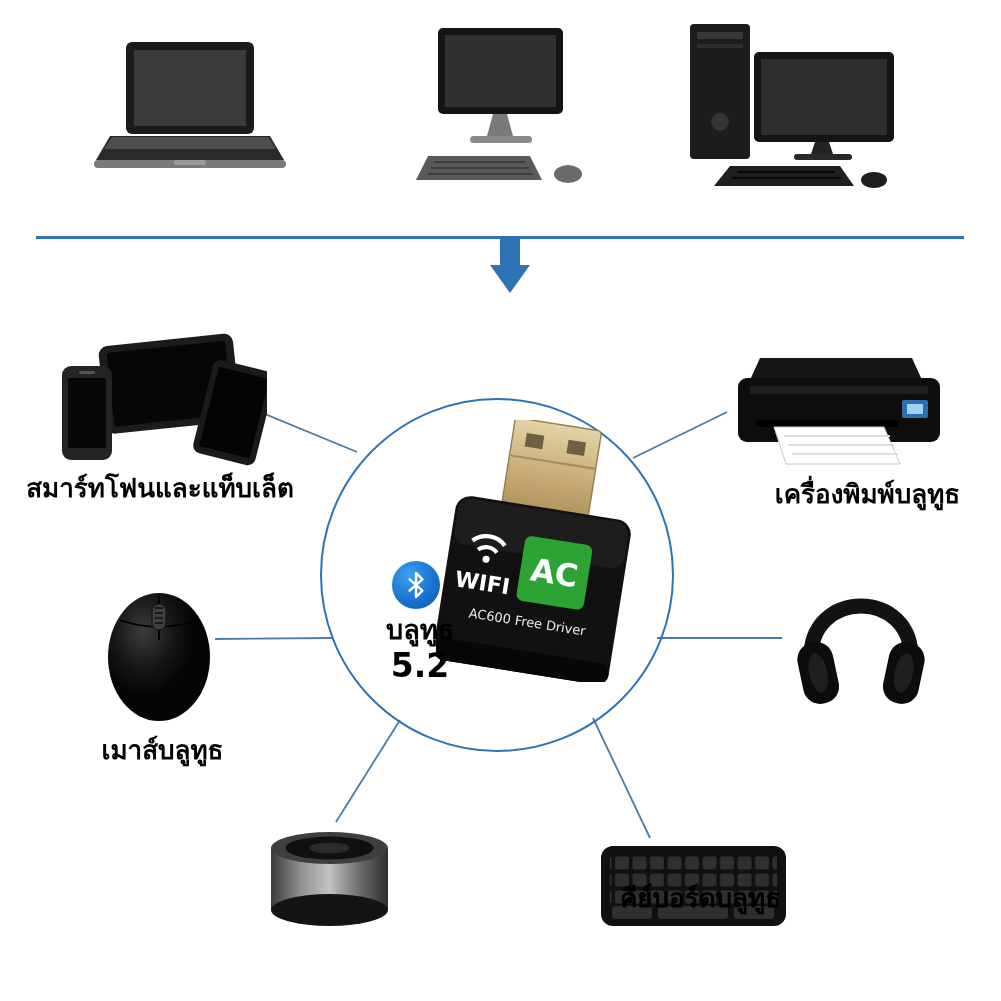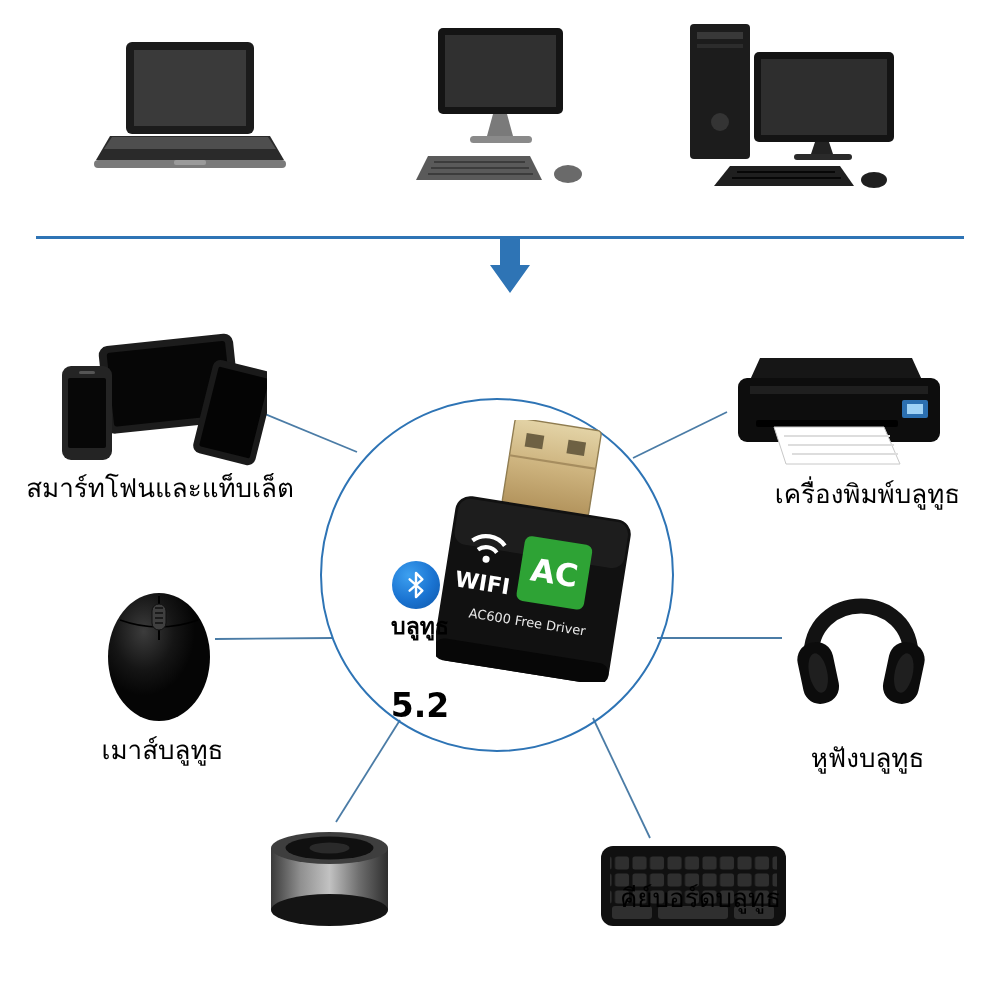--- a/index.html
+++ b/index.html
@@ -2,35 +2,35 @@
 <html><head>
 <meta charset="utf-8">
 <style>
   html,body{margin:0;padding:0;background:#fff;}
   .canvas{
     position:relative;width:1001px;height:1001px;background:#fff;overflow:hidden;
     font-family:"DejaVu Sans","Liberation Sans",sans-serif;color:#000;
   }
   .abs{position:absolute;}
   .label{
-    position:absolute;font-weight:normal;font-size:26px;line-height:1.15;
+    position:absolute;font-weight:bold;font-size:26px;line-height:1.15;
     text-align:center;white-space:nowrap;color:#000;
   }
   .separator{position:absolute;left:36px;top:236px;width:928px;height:3px;background:#2e74b5;}
   .hub-circle{
     position:absolute;left:320px;top:398px;width:350px;height:350px;
     border:2px solid #2e74b5;border-radius:50%;background:transparent;
   }
   .bt-badge{
     position:absolute;left:392px;top:561px;width:48px;height:48px;border-radius:50%;
     background:radial-gradient(circle at 35% 30%, #3da0f0 0%, #1a73d1 55%, #0e56a8 100%);
     display:flex;align-items:center;justify-content:center;
   }
-  .bt-label{position:absolute;left:355px;top:608px;width:130px;text-align:center;font-weight:bold;font-size:23px;}
-  .bt-version{position:absolute;left:355px;top:646px;width:130px;text-align:center;font-weight:bold;font-size:33px;margin-top:40px;}
+  .bt-label{position:absolute;left:355px;top:608px;width:130px;text-align:center;font-weight:bold;font-size:27px;}
+  .bt-version{position:absolute;left:355px;top:646px;width:130px;text-align:center;font-weight:bold;font-size:33px;}
   .device{position:absolute;}
   svg{display:block;}
   .lines{position:absolute;left:0;top:0;pointer-events:none;}
 </style>
 </head>
 <body>
 
 <div class="canvas">
 
   <svg class="lines" width="1001" height="1001" viewBox="0 0 1001 1001">
@@ -179,21 +179,20 @@
       <g transform="rotate(-12 32 112)">
         <rect x="14" y="82" width="36" height="62" rx="17" fill="#0c0c0c"></rect>
         <ellipse cx="32" cy="113" rx="9" ry="20" fill="#1f1f1f"></ellipse>
       </g>
       <g transform="rotate(12 118 112)">
         <rect x="100" y="82" width="36" height="62" rx="17" fill="#0c0c0c"></rect>
         <ellipse cx="118" cy="113" rx="9" ry="20" fill="#1f1f1f"></ellipse>
       </g>
     </svg>
   </div>
-  <div class="label" style="left:770px;top:744px;width:195px">หูฟังบลูทูธ</div>
 
   <div class="device" style="left:262px;top:826px">
     <svg width="135" height="105" viewBox="0 0 135 105">
       <defs>
         <linearGradient id="spk" x1="0" y1="0" x2="1" y2="0">
           <stop offset="0" stop-color="#3a3a3a"></stop>
             <stop offset="0.25" stop-color="#8f8f8f"></stop>
           <stop offset="0.5" stop-color="#c2c2c2"></stop>
             <stop offset="0.75" stop-color="#6f6f6f"></stop>
           <stop offset="1" stop-color="#2e2e2e"></stop>

